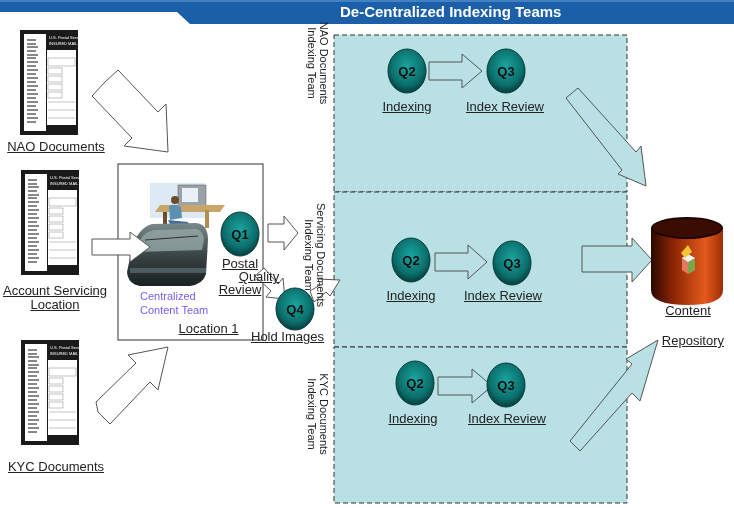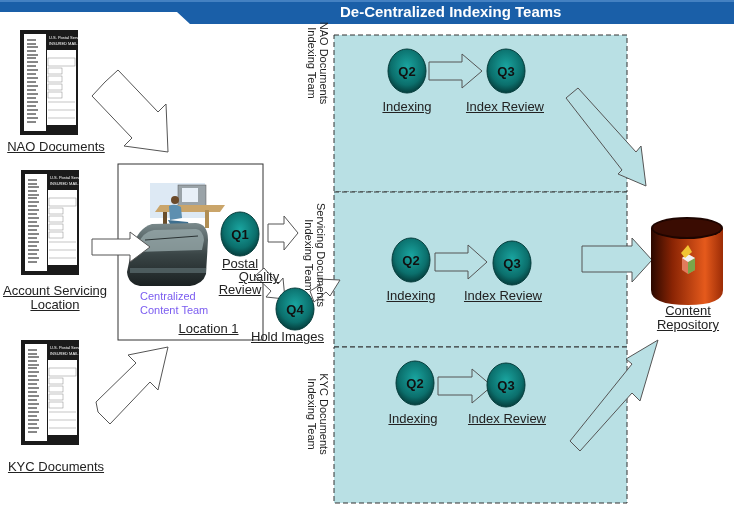--- a/index.html
+++ b/index.html
@@ -214,13 +214,13 @@
 </div>
 
 <div class="lbl" style="left:372px; top:100px; width:70px;">Indexing</div>
 <div class="lbl" style="left:460px; top:100px; width:90px;">Index Review</div>
 <div class="lbl" style="left:376px; top:289px; width:70px;">Indexing</div>
 <div class="lbl" style="left:458px; top:289px; width:90px;">Index Review</div>
 <div class="lbl" style="left:378px; top:412px; width:70px;">Indexing</div>
 <div class="lbl" style="left:462px; top:412px; width:90px;">Index Review</div>
 
 <div class="lbl" style="left:652px; top:304px; width:72px;">Content</div>
-<div class="lbl" style="left:652px; top:318px; width:72px;">Repository</div>
+<div class="lbl" style="left:652px; top:334px; width:72px;text-align:right;">Repository</div>
 
 </body></html>

